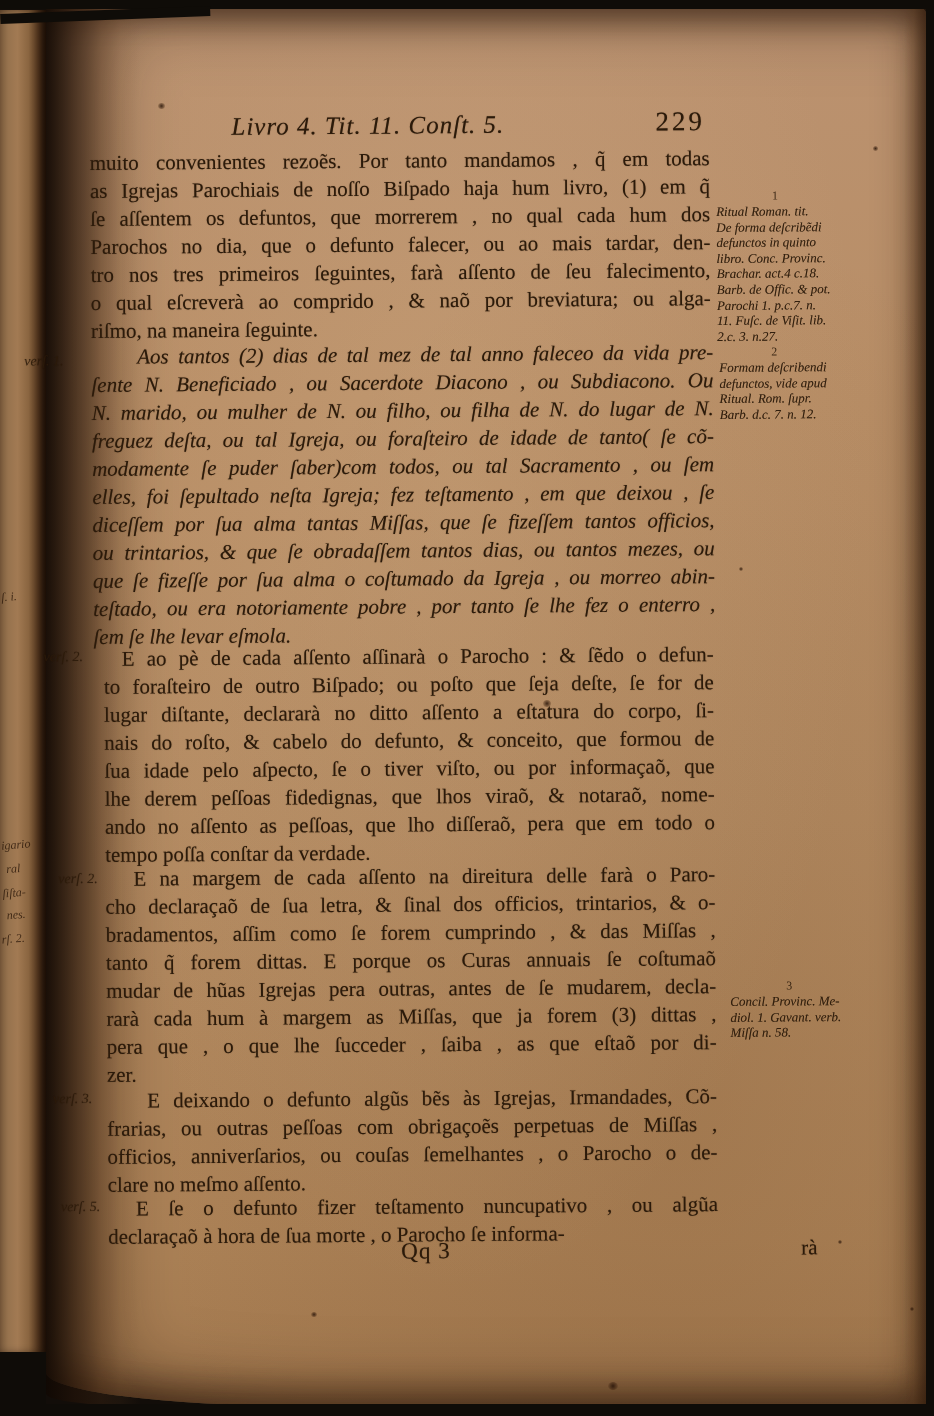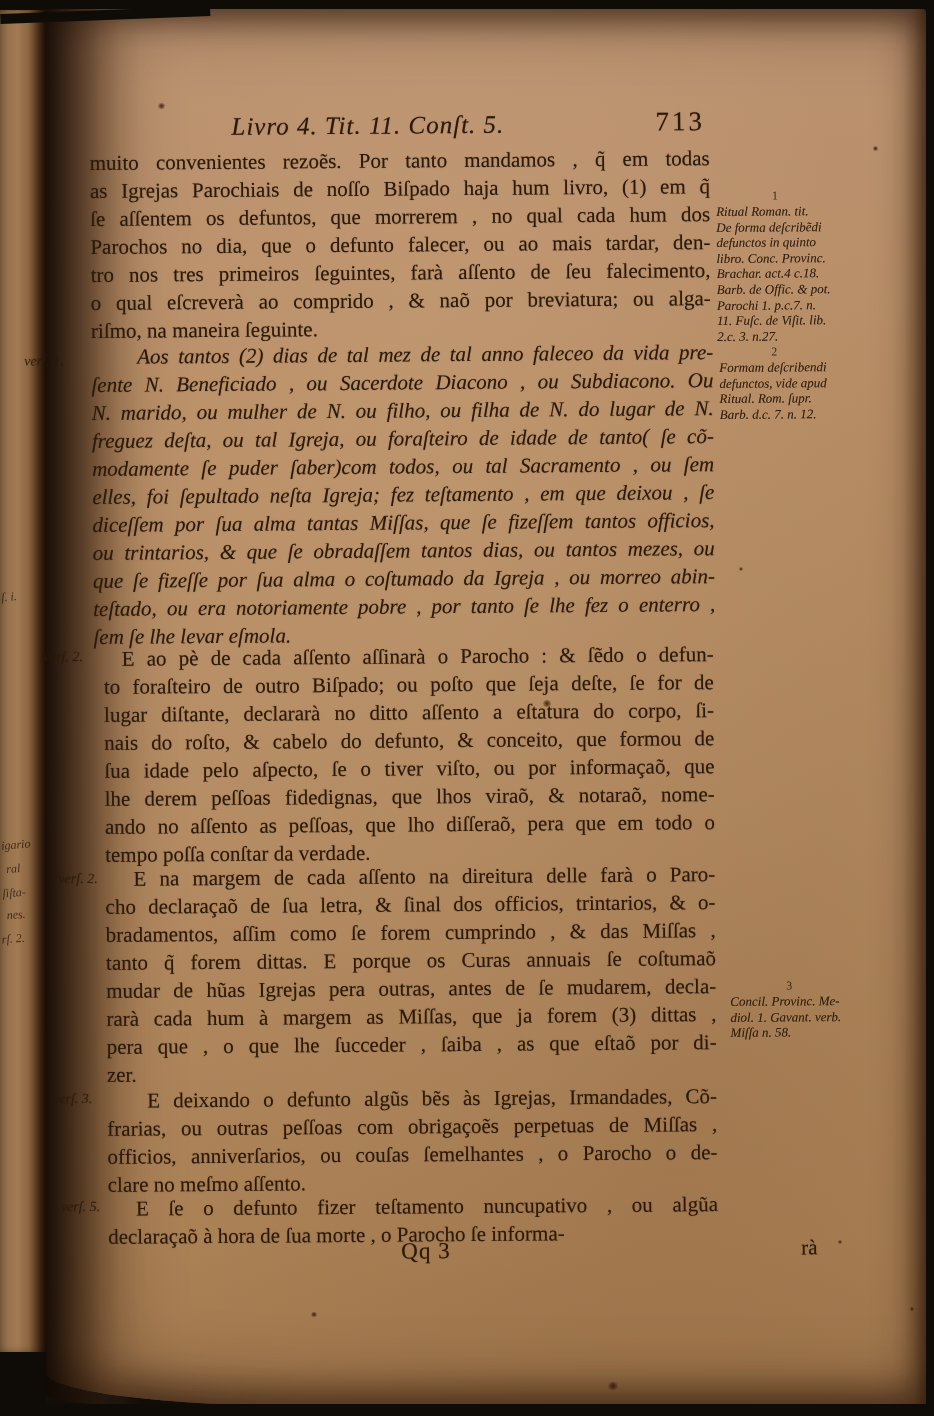--- a/index.html
+++ b/index.html
@@ -113,21 +113,21 @@
   <div class="speck sp2"></div>
   <div class="speck sp3"></div>
   <div class="speck sp4"></div>
   <div class="speck sp5"></div>
   <div class="speck sp6"></div>
   <div class="speck sp7"></div>
   <div class="speck sp8"></div>
 
   <div id="text-layer">
     <div class="header-title">Livro 4. Tit. 11. Conſt. 5.</div>
-    <div class="page-number">713</div>
+    <div class="page-number">229</div>
 
     <div class="para roman p1">
         <div class="line">muito convenientes rezoẽs.  Por tanto mandamos , q̃ em todas</div>
         <div class="line">as Igrejas Parochiais de noſſo Biſpado haja hum livro, (1) em q̃</div>
         <div class="line">ſe aſſentem os defuntos, que morrerem , no qual cada hum dos</div>
         <div class="line">Parochos no dia, que o defunto falecer, ou ao mais tardar, den-</div>
         <div class="line">tro nos tres primeiros ſeguintes, farà aſſento de ſeu falecimento,</div>
         <div class="line">o qual eſcreverà ao comprido , &amp; naõ por breviatura; ou alga-</div>
         <div class="line last">riſmo, na maneira ſeguinte.</div>
       </div>

